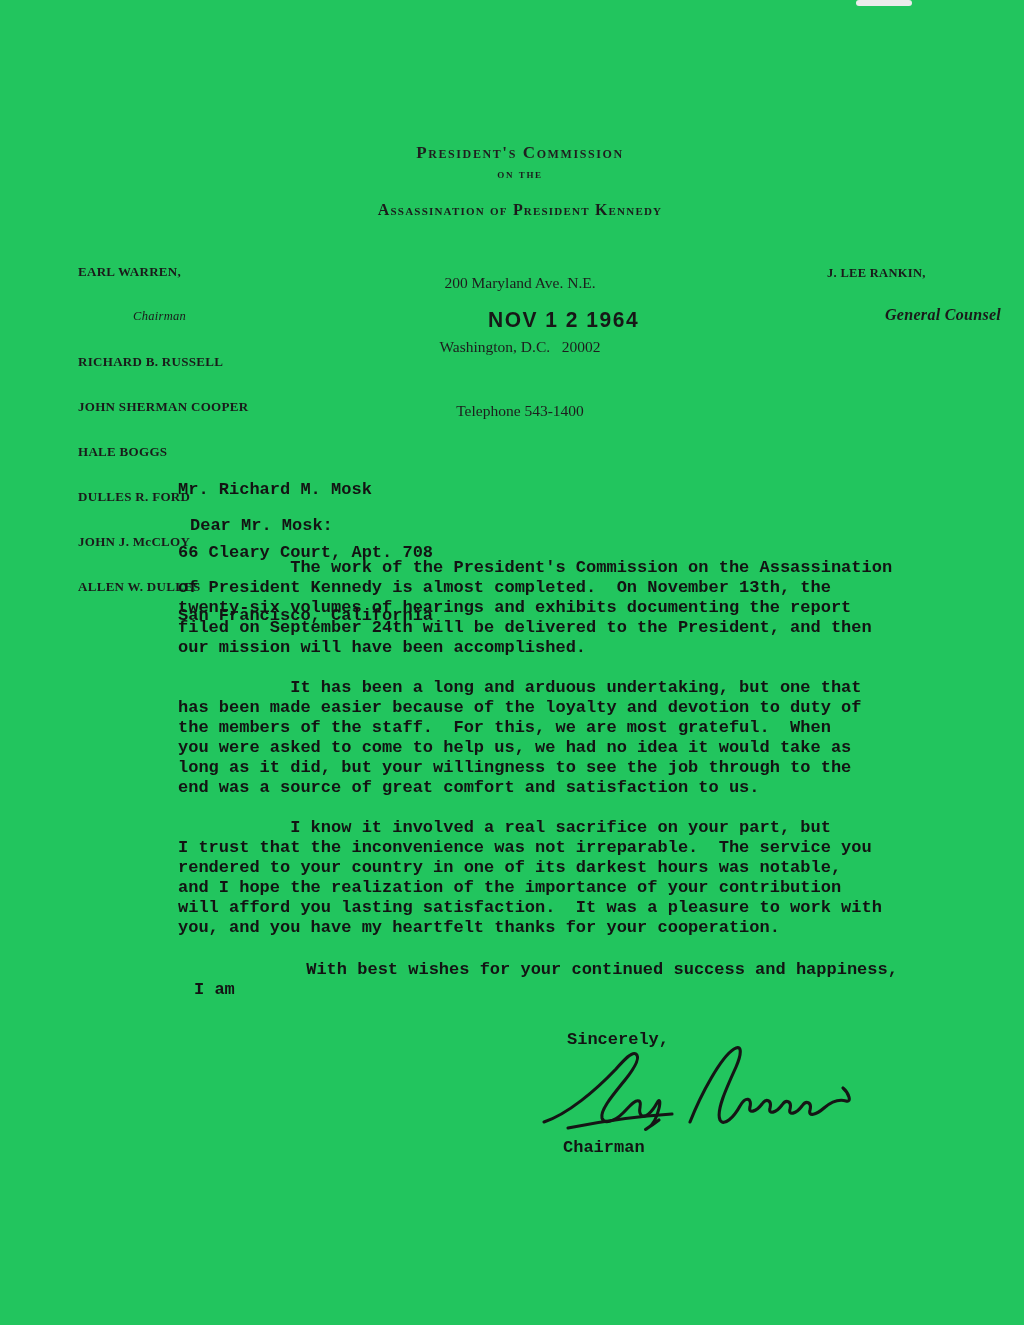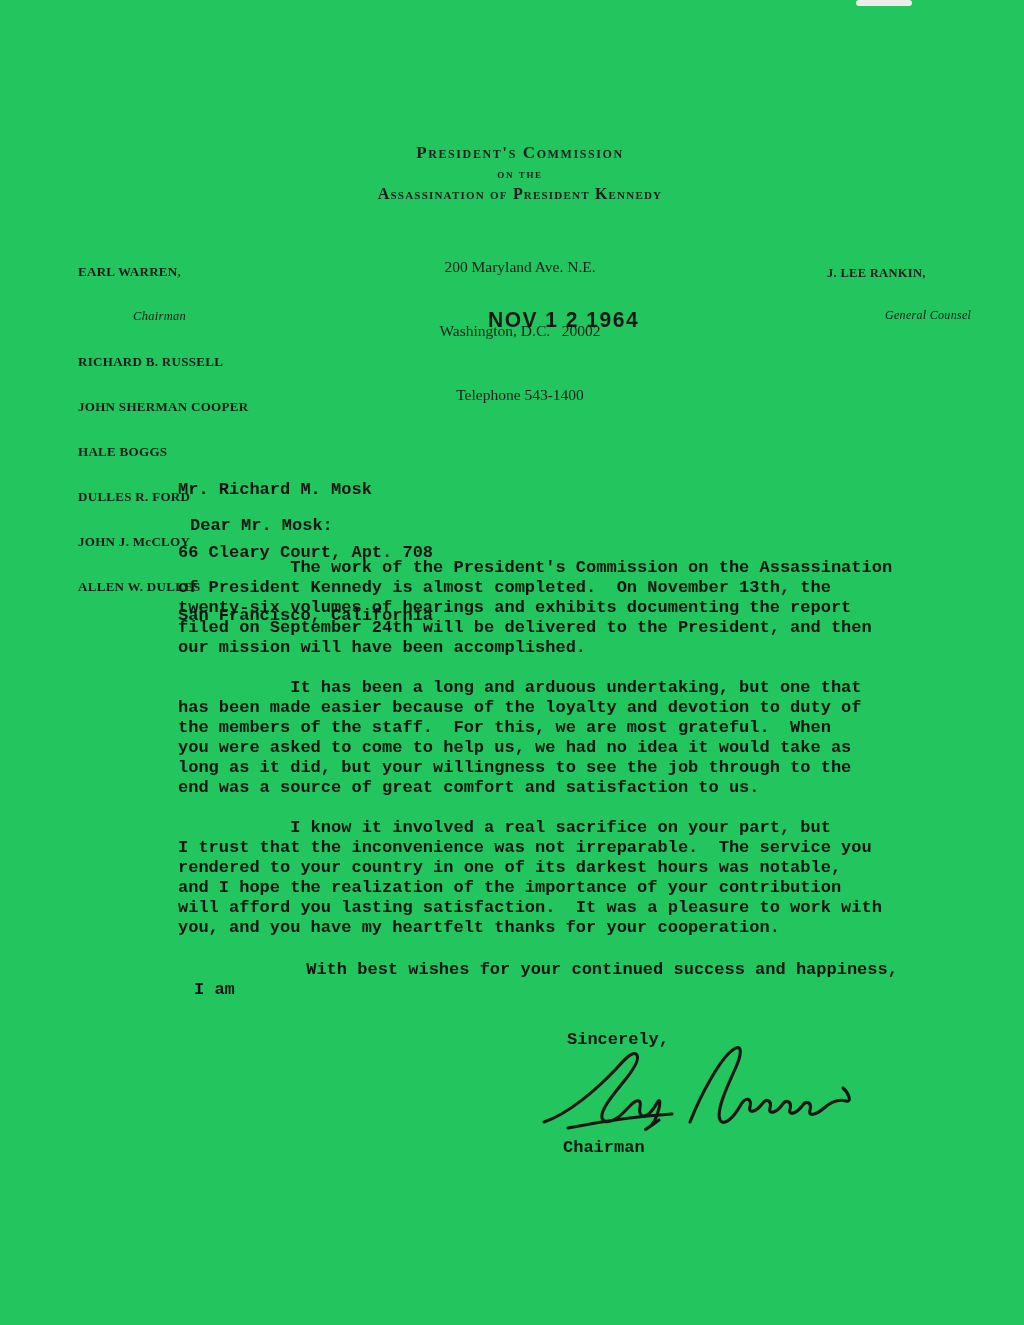--- a/index.html
+++ b/index.html
@@ -8,40 +8,40 @@
     background:#22c55e; overflow:hidden;
     font-family:"Liberation Serif", serif; color:#1b1b1b;
   }
   .smudge { position:absolute; left:856px; top:0px; width:56px; height:6px;
     background:#ececec; border-radius:3px; }
 
   
   .lh-center { position:absolute; left:285px; top:143px; width:470px; text-align:center; }
   .lh-org1 { font-variant:small-caps; font-size:17px; letter-spacing:1.6px; font-weight:600; color:#1f1f1f; }
   .lh-org2 { font-variant:small-caps; font-size:13px; letter-spacing:1.6px; font-weight:600; margin-top:3px; }
-  .lh-org3 { font-variant:small-caps; font-size:16px; letter-spacing:1.2px; font-weight:600; margin-top:3px; }
+  .lh-org3 { font-variant:small-caps; font-size:16px; letter-spacing:1.2px; font-weight:600; margin-top:19px; }
   .lh-addr { font-size:15.5px; line-height:21px; margin-top:10px; white-space:pre; color:#1d1d1d; }
   .lh-addr div { margin-top:1px; }
 
   .date-stamp {
     position:absolute; left:488px; top:308px;
     font-family:"Liberation Sans", sans-serif; font-weight:700;
     font-size:21px; letter-spacing:1.5px; color:#171717;
     transform:scaleY(1.05); white-space:pre;
   }
 
   
   .members { position:absolute; left:78px; top:234px; font-size:13px; font-weight:700;
     letter-spacing:0.3px; line-height:15px; color:#1a1a1a; white-space:pre; }
   .chairman-title { font-weight:400; font-style:italic; font-size:12.5px; padding-left:55px; }
 
   
   .counsel { position:absolute; left:827px; top:238px; font-size:12.5px; font-weight:700;
     letter-spacing:0.3px; line-height:14px; color:#1a1a1a; white-space:pre; }
-  .counsel-title { font-weight:400; font-style:italic; font-size:12px; padding-left:58px;text-align:right; }
+  .counsel-title { font-weight:700; font-style:italic; font-size:16px; padding-left:58px;text-align:right; }
 
   
   .tw {
     font-family:"Liberation Mono", monospace;
     font-size:17px; line-height:20px; font-weight:600;
     color:#131313; white-space:pre; letter-spacing:0;
   }
   .recipient  { position:absolute; left:178px; top:437px; line-height:21px; }
   .salutation { position:absolute; left:190px; top:516px; }
   .para1 { position:absolute; left:178px; top:558px; }

